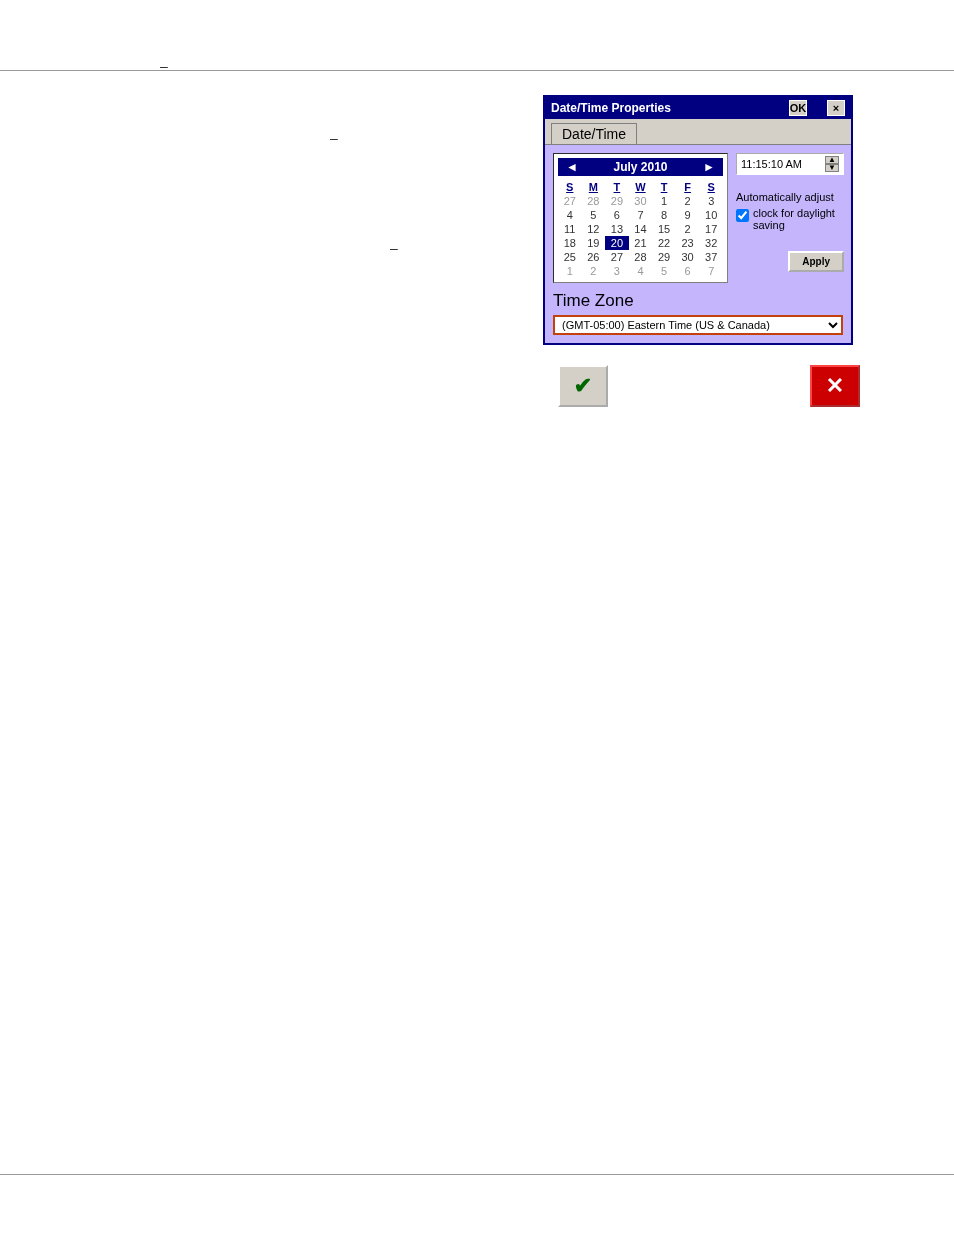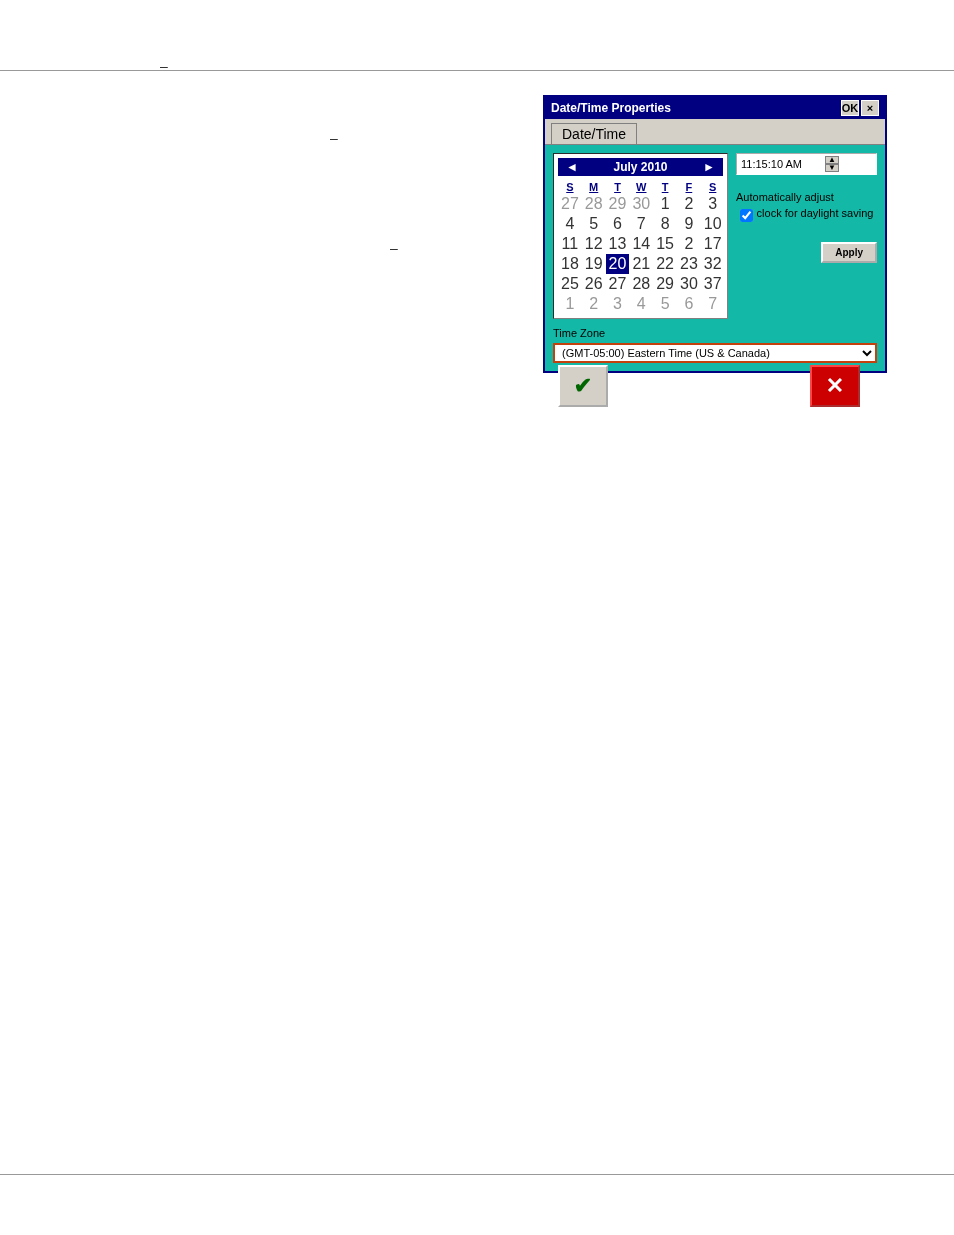--- a/index.html
+++ b/index.html
@@ -61,23 +61,23 @@
       left: 680px;
       font-size: 14px;
       color: #333;
     }
 
     
     .dialog {
       position: absolute;
       top: 95px;
       left: 543px;
-      width: 344px;
+      width: 310px;
       border: 2px solid #000080;
-      background: #14b8a6;
+      background: #c4b5fd;
       font-family: 'Tahoma', Arial, sans-serif;
       font-size: 11px;
     }
 
     .dialog-title {
       background: #000080;
       color: white;
       padding: 3px 6px;
       display: flex;
       align-items: center;
@@ -85,21 +85,21 @@
       font-weight: bold;
       font-size: 12px;
     }
 
     .dialog-title-text {
       flex: 1;
     }
 
     .dialog-title-buttons {
       display: flex;
-      gap: 2px;
+      gap: 20px;
       margin-left: 35px;
     }
 
     .title-btn {
       background: #d4d0c8;
       border: 1px solid #fff;
       color: #000;
       width: 18px;
       height: 16px;
       font-size: 11px;
@@ -179,21 +179,21 @@
       color: #000080;
       padding: 1px 3px;
       font-size: 11px;
       text-decoration: underline;
     }
 
     .cal-grid td {
       text-align: center;
       padding: 1px 3px;
       cursor: pointer;
-      font-size: 16px;
+      font-size: 11px;
       color: #333;
     }
 
     .cal-grid td.prev-month,
     .cal-grid td.next-month {
       color: #999;
     }
 
     .cal-grid td.selected {
       background: #000080;
@@ -278,21 +278,21 @@
 
     
     .timezone-section {
       padding: 0 8px 8px 8px;
       display: flex;
       flex-direction: column;
       gap: 4px;
     }
 
     .timezone-label {
-      font-size: 11px;
+      font-size: 17px;
       font-weight: normal;
     }
 
     .timezone-select-row {
       display: flex;
       align-items: center;
       gap: 2px;
     }
 
     .timezone-select {

